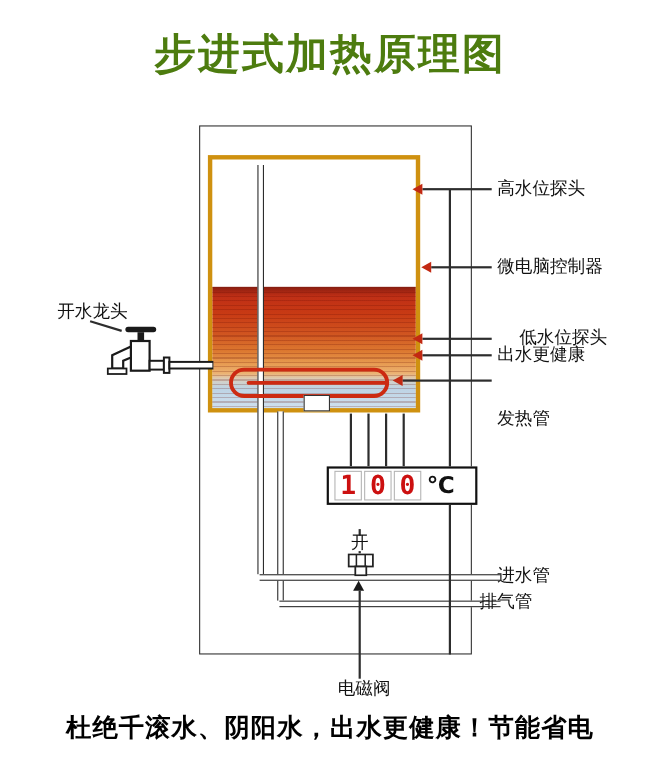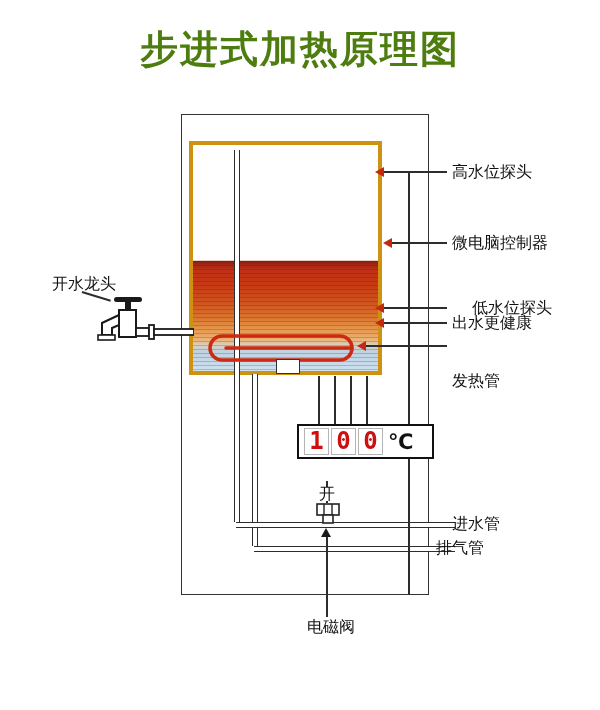--- a/index.html
+++ b/index.html
@@ -118,14 +118,15 @@
   <div class="abs hline" style="left:384px;top:322px;width:63px;"></div>
   <div class="abs label" style="left:452px;top:316px;">出水更健康</div>
 
   <div class="abs arrow-left" style="left:357px;top:341px;"></div>
   <div class="abs hline" style="left:366px;top:345px;width:81px;"></div>
   <div class="abs label" style="left:452px;top:339px;margin-top:35px;">发热管</div>
 
   <div class="abs label" style="left:452px;top:517px;">进水管</div>
   <div class="abs label" style="left:436px;top:541px;">排气管</div>
 
+  <div class="abs tagline" style="top:646px;left:0;width:600px;">杜绝千滚水、阴阳水，出水更健康！节能省电</div>
 
 </div>
 
 </body></html>

